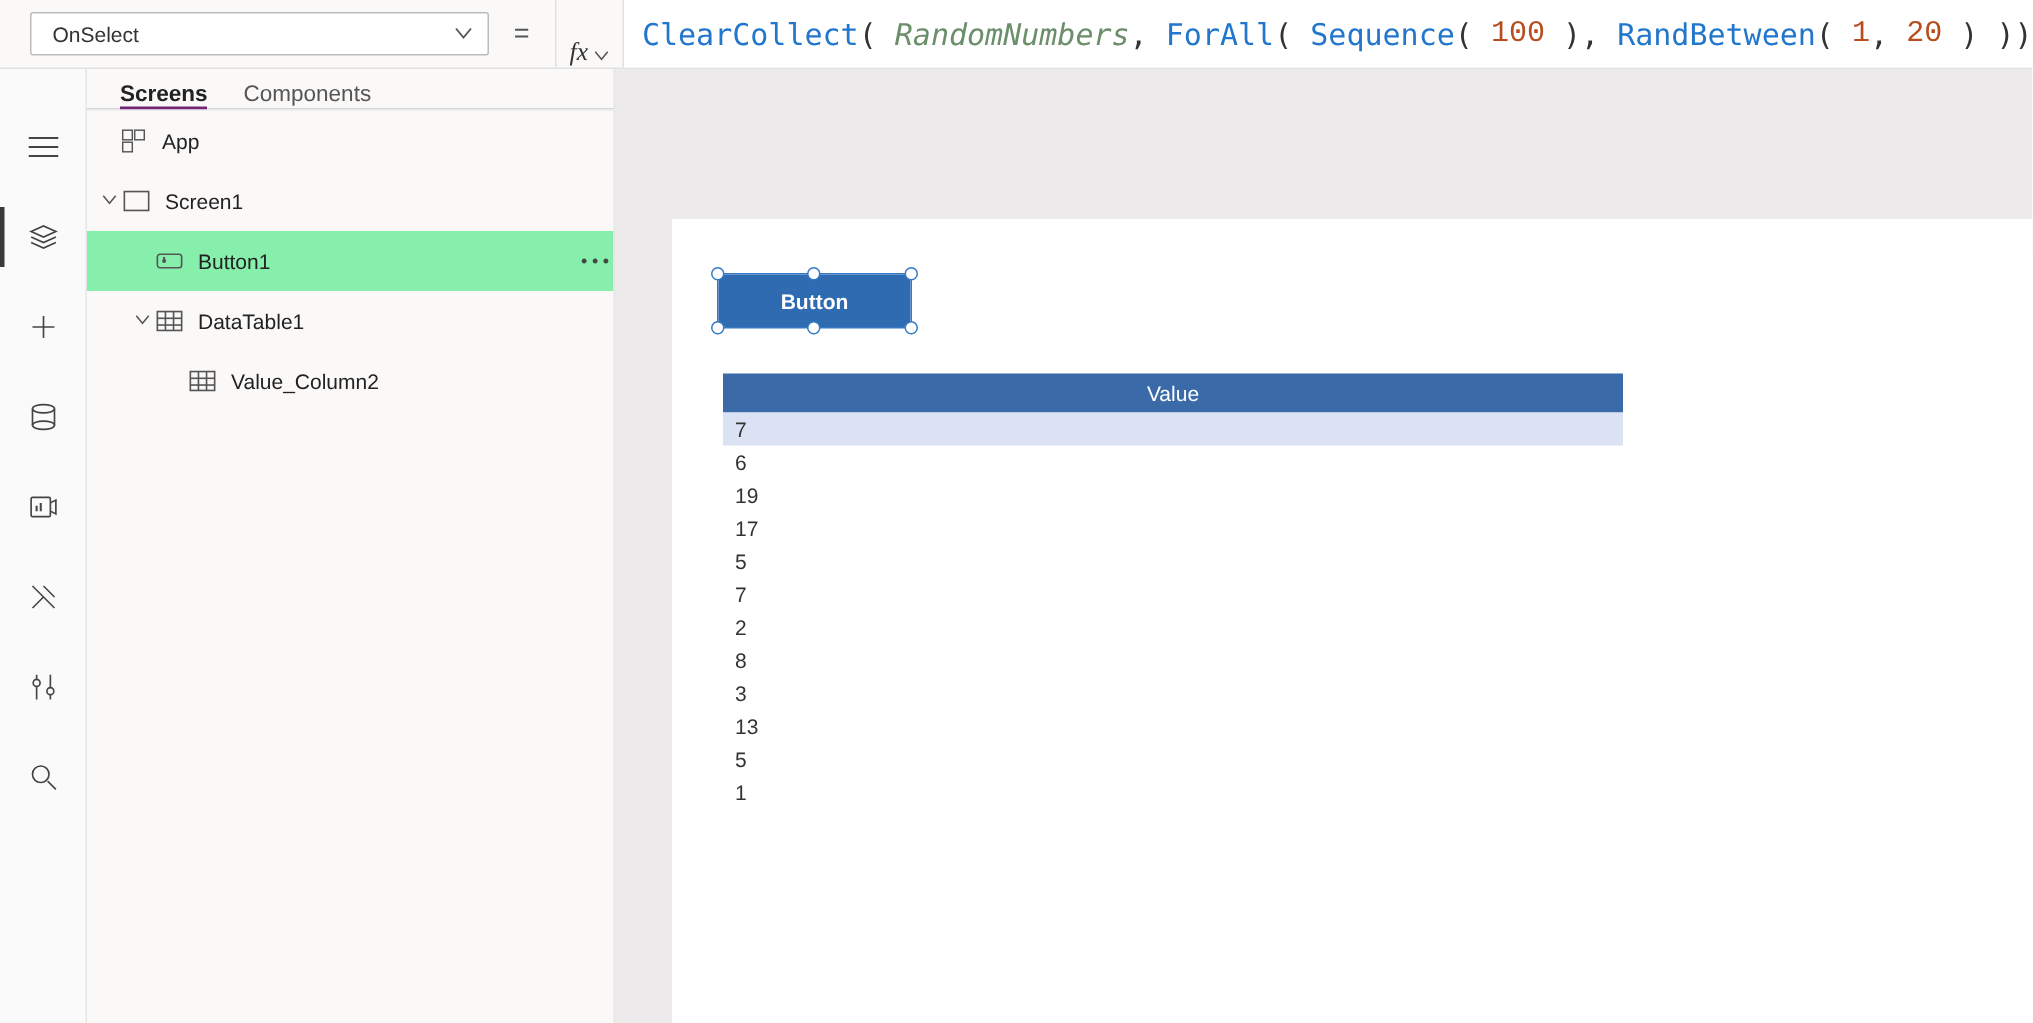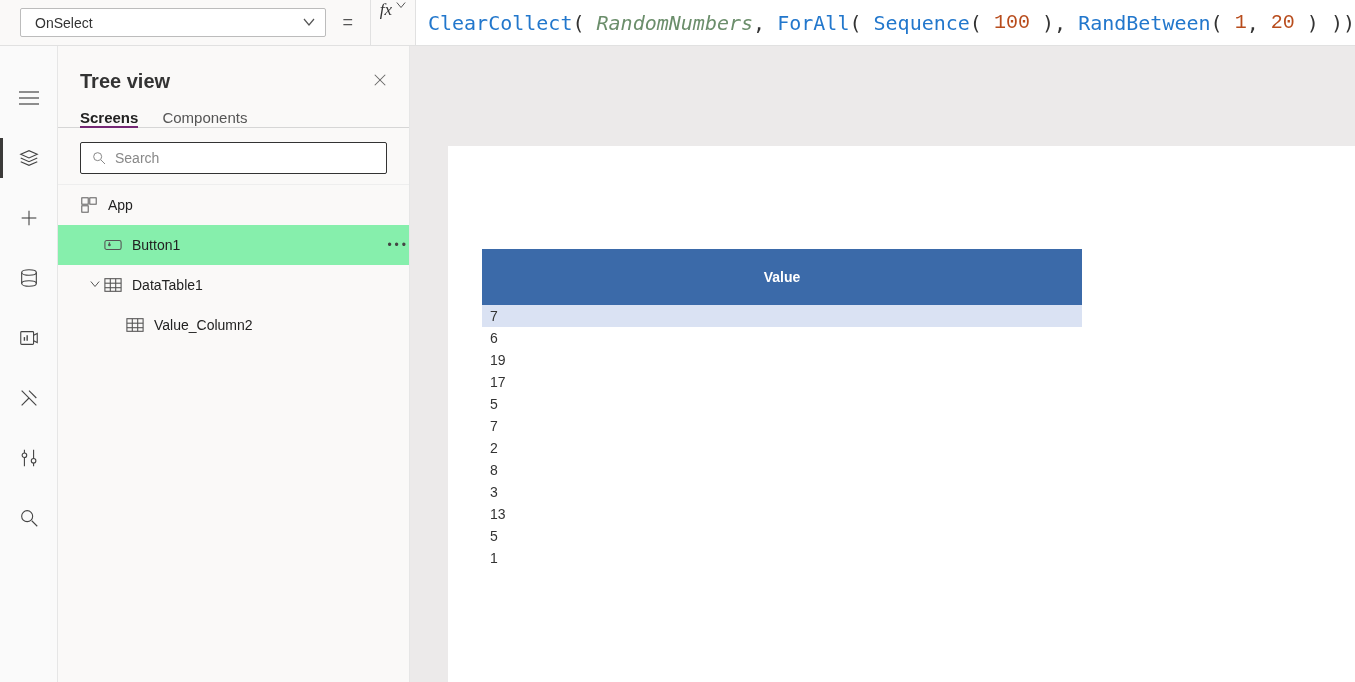--- a/index.html
+++ b/index.html
@@ -37,21 +37,21 @@
     display: flex;
     align-items: center;
     justify-content: center;
     width: 60px;
     font-size: 18px;
     color: #555;
     border-right: 1px solid #e1e1e1;
   }
   .fx-btn {
     display: flex;
-    align-items: flex-start;
+    align-items: flex-end;
     justify-content: center;
     width: 60px;
     border-right: 1px solid #e1e1e1;
     font-size: 16px;
     color: #333;
     gap: 4px;
   }
   .fx-btn .fx { font-style: italic; font-family: "Segoe UI", serif; font-size: 17px; }
   .fx-btn .chev { font-size: 10px; color: #555; }
   .formula-input {
@@ -246,22 +246,22 @@
     position: absolute;
     left: 34px;
     top: 103px;
     width: 600px;
     font-size: 14px;
   }
   .dt-header {
     background: #3b6aa9;
     color: #fff;
     text-align: center;
-    padding: 20px 0;
-    font-weight: 700;
+    padding: 5px 0;
+    font-weight: 400;
     font-size: 14px;
   }
   .dt-row {
     padding: 3px 8px;
     color: #333;
   }
   .dt-row.alt { background: #dae2f3; }
 </style>
 </head>
 <body>
@@ -342,53 +342,46 @@
     </div>
     <div class="rail-item">
       <svg viewBox="0 0 24 24">
           <circle cx="10" cy="10" r="6"></circle>
           <line x1="15" y1="15" x2="21" y2="21"></line>
         </svg>
     </div>
   </div>
 
   <div class="tree-panel">
-    <div class="tree-header">
-      <h1>Tree view</h1>
-      <div class="close">
-        <svg viewBox="0 0 16 16" width="14" height="14">
-            <line x1="2" y1="2" x2="14" y2="14" stroke="#666" stroke-width="1.2"></line>
-            <line x1="14" y1="2" x2="2" y2="14" stroke="#666" stroke-width="1.2"></line>
-          </svg>
-      </div>
-    </div>
     <div class="panel-tabs" id="panel-tabs">
         <div class="panel-tab active">Screens</div>
         <div class="panel-tab">Components</div>
       </div>
-    <div class="search-wrap">
-      <div class="search-box">
-        <svg viewBox="0 0 24 24">
-            <circle cx="10" cy="10" r="6"></circle>
-            <line x1="15" y1="15" x2="21" y2="21"></line>
-          </svg>
-        <span>Search</span>
-      </div>
-    </div>
     <div class="tree-list" id="tree-list">
       <div class="tree-row app">
         <span class="icon">
           <svg viewBox="0 0 20 20">
               <rect x="1" y="1" width="8" height="8"></rect>
               <rect x="11" y="1" width="8" height="8"></rect>
               <rect x="1" y="11" width="8" height="8"></rect>
             </svg>
         </span>
         <span>App</span>
       </div>
+    <div class="tree-row lv0">
+          <span class="chev"><svg viewBox="0 0 12 12" width="10" height="10">
+              <path d="M1 3 L6 9 L11 3" stroke="#555" fill="none" stroke-width="1.2"></path>
+            </svg></span>
+          <span class="icon">
+            <svg viewBox="0 0 20 16">
+              <rect x="1" y="1" width="18" height="14"></rect>
+            </svg>
+          </span>
+          <span>Screen1</span>
+        </div>
         <div class="tree-row lv1 selected">
           <span class="chev"></span>
           <span class="icon">
             <svg viewBox="0 0 20 16">
               <rect x="1" y="3" width="18" height="10" rx="2"></rect>
               <circle cx="6" cy="8" r="1.5" fill="#555" stroke="none"></circle>
               <path d="M6 8 L6 5" stroke-width="1.5"></path>
             </svg>
           </span>
           <span>Button1</span>
@@ -420,20 +413,32 @@
               <line x1="13" y1="1" x2="13" y2="15"></line>
             </svg>
           </span>
           <span>Value_Column2</span>
         </div>
       </div>
   </div>
 
   <div class="canvas-area">
     <div class="screen">
+      <div class="sel-wrap">
+        <div class="btn">
+          <span>Button</span>
+        </div>
+        <div class="sel-border"></div>
+        <div class="sel-handle h-nw"></div>
+        <div class="sel-handle h-n"></div>
+        <div class="sel-handle h-ne"></div>
+        <div class="sel-handle h-sw"></div>
+        <div class="sel-handle h-s"></div>
+        <div class="sel-handle h-se"></div>
+      </div>
 
       <div class="datatable">
         <div class="dt-header">
           <span>Value</span>
         </div>
         <div id="dt-body">
             <div class="dt-row alt">7</div>
             <div class="dt-row">6</div>
             <div class="dt-row">19</div>
             <div class="dt-row">17</div>

